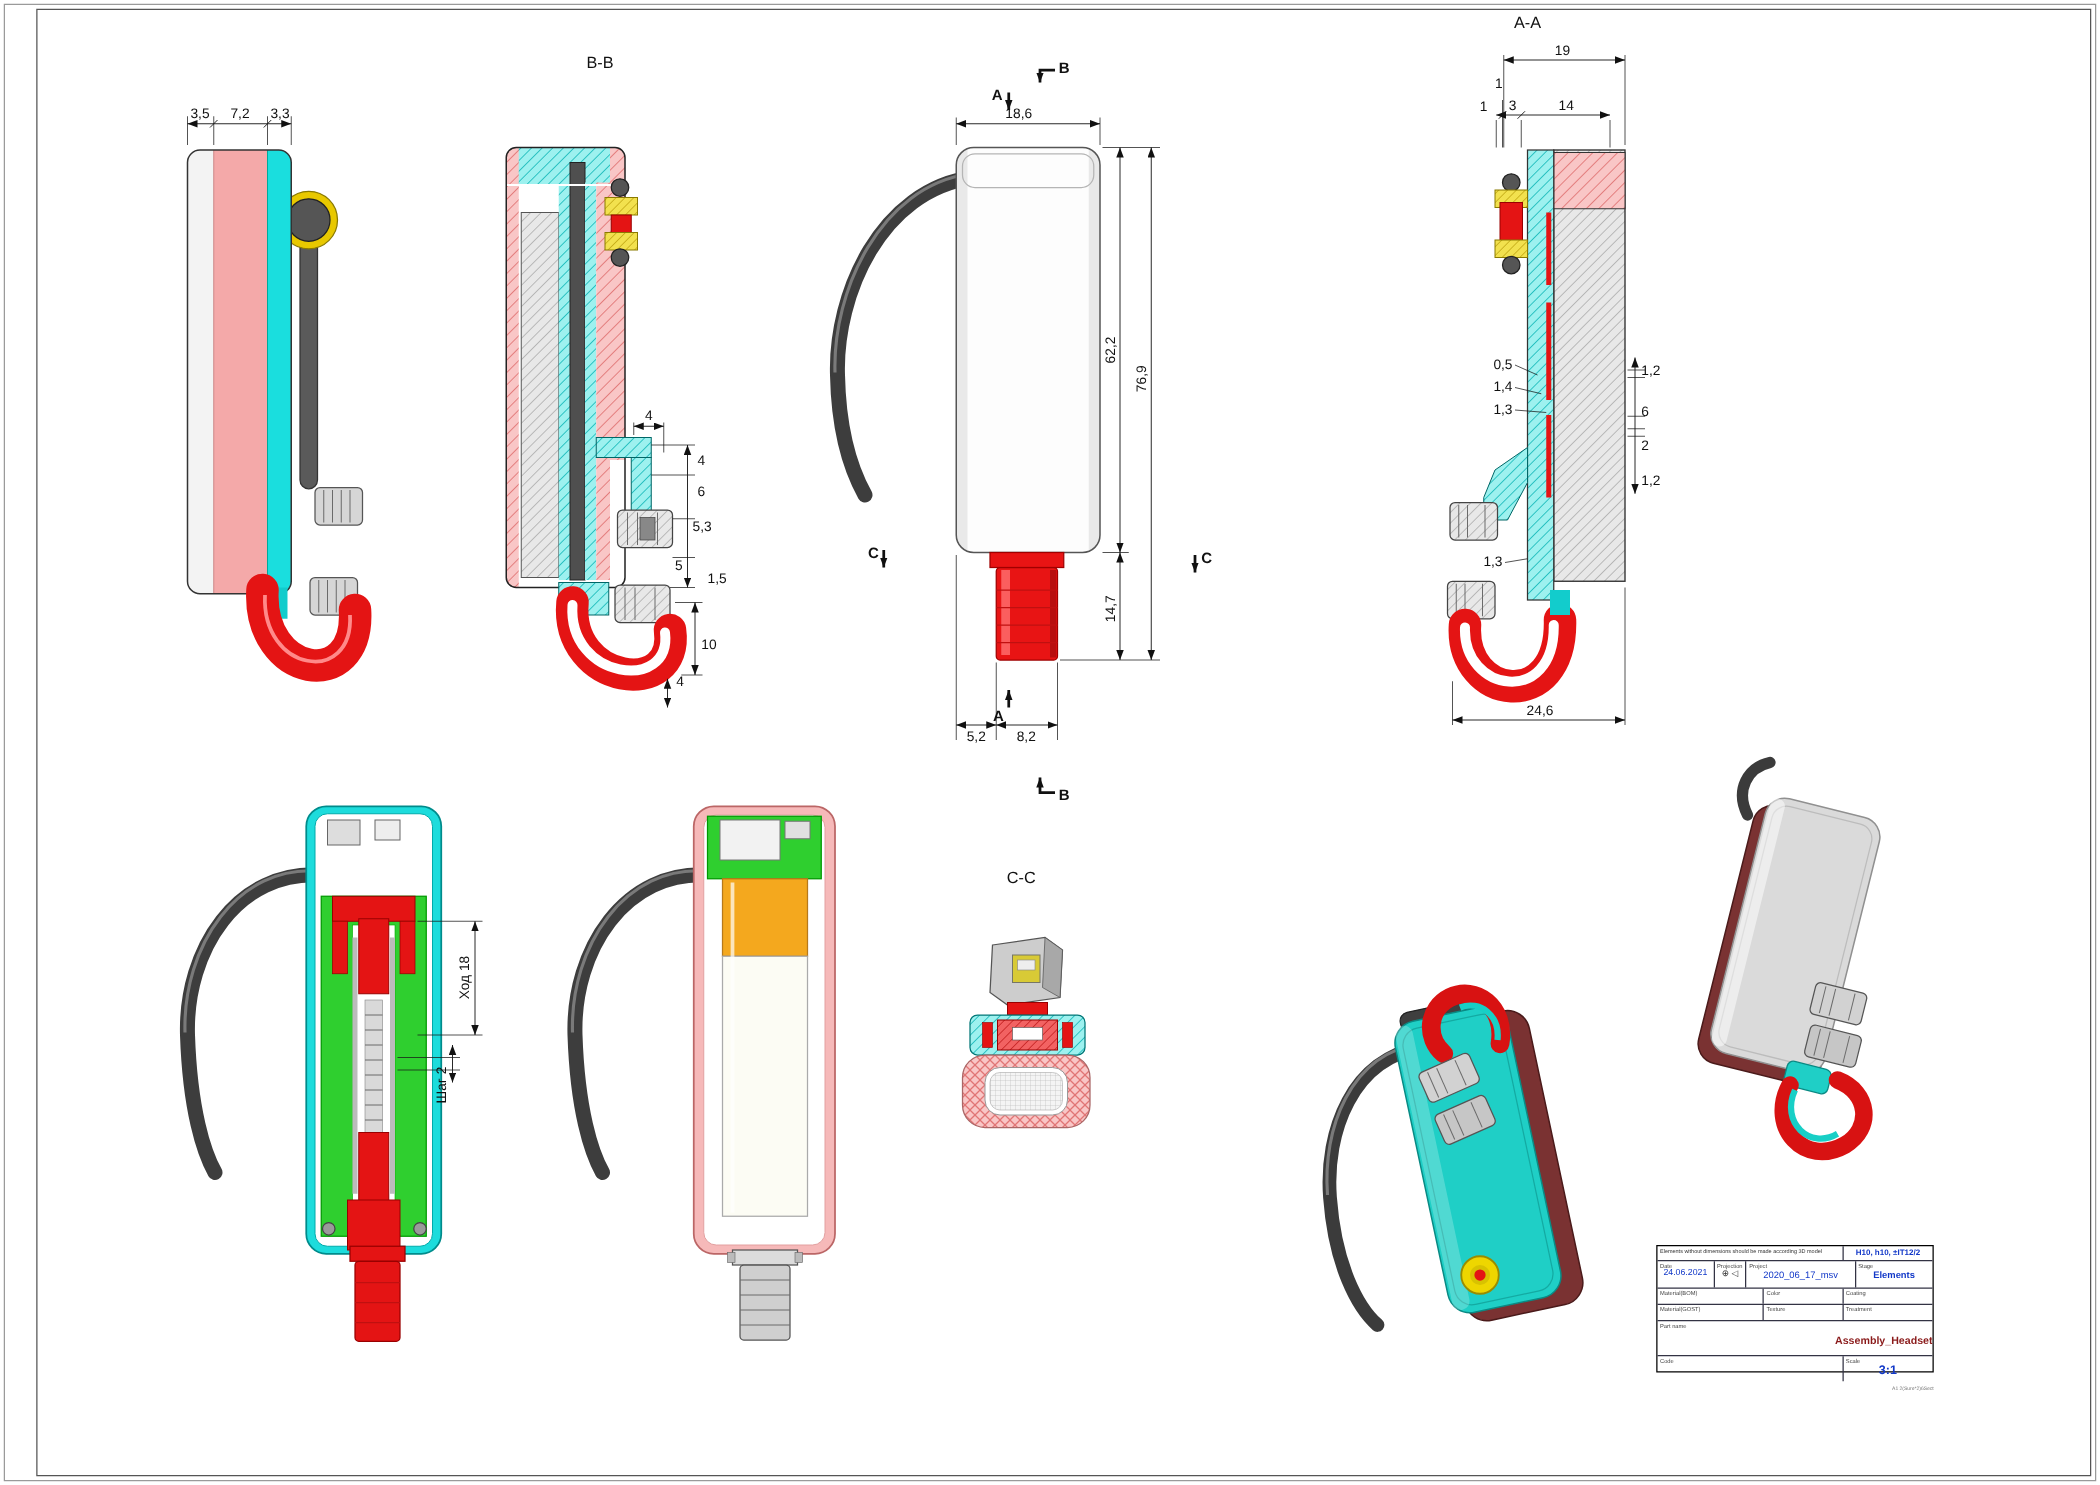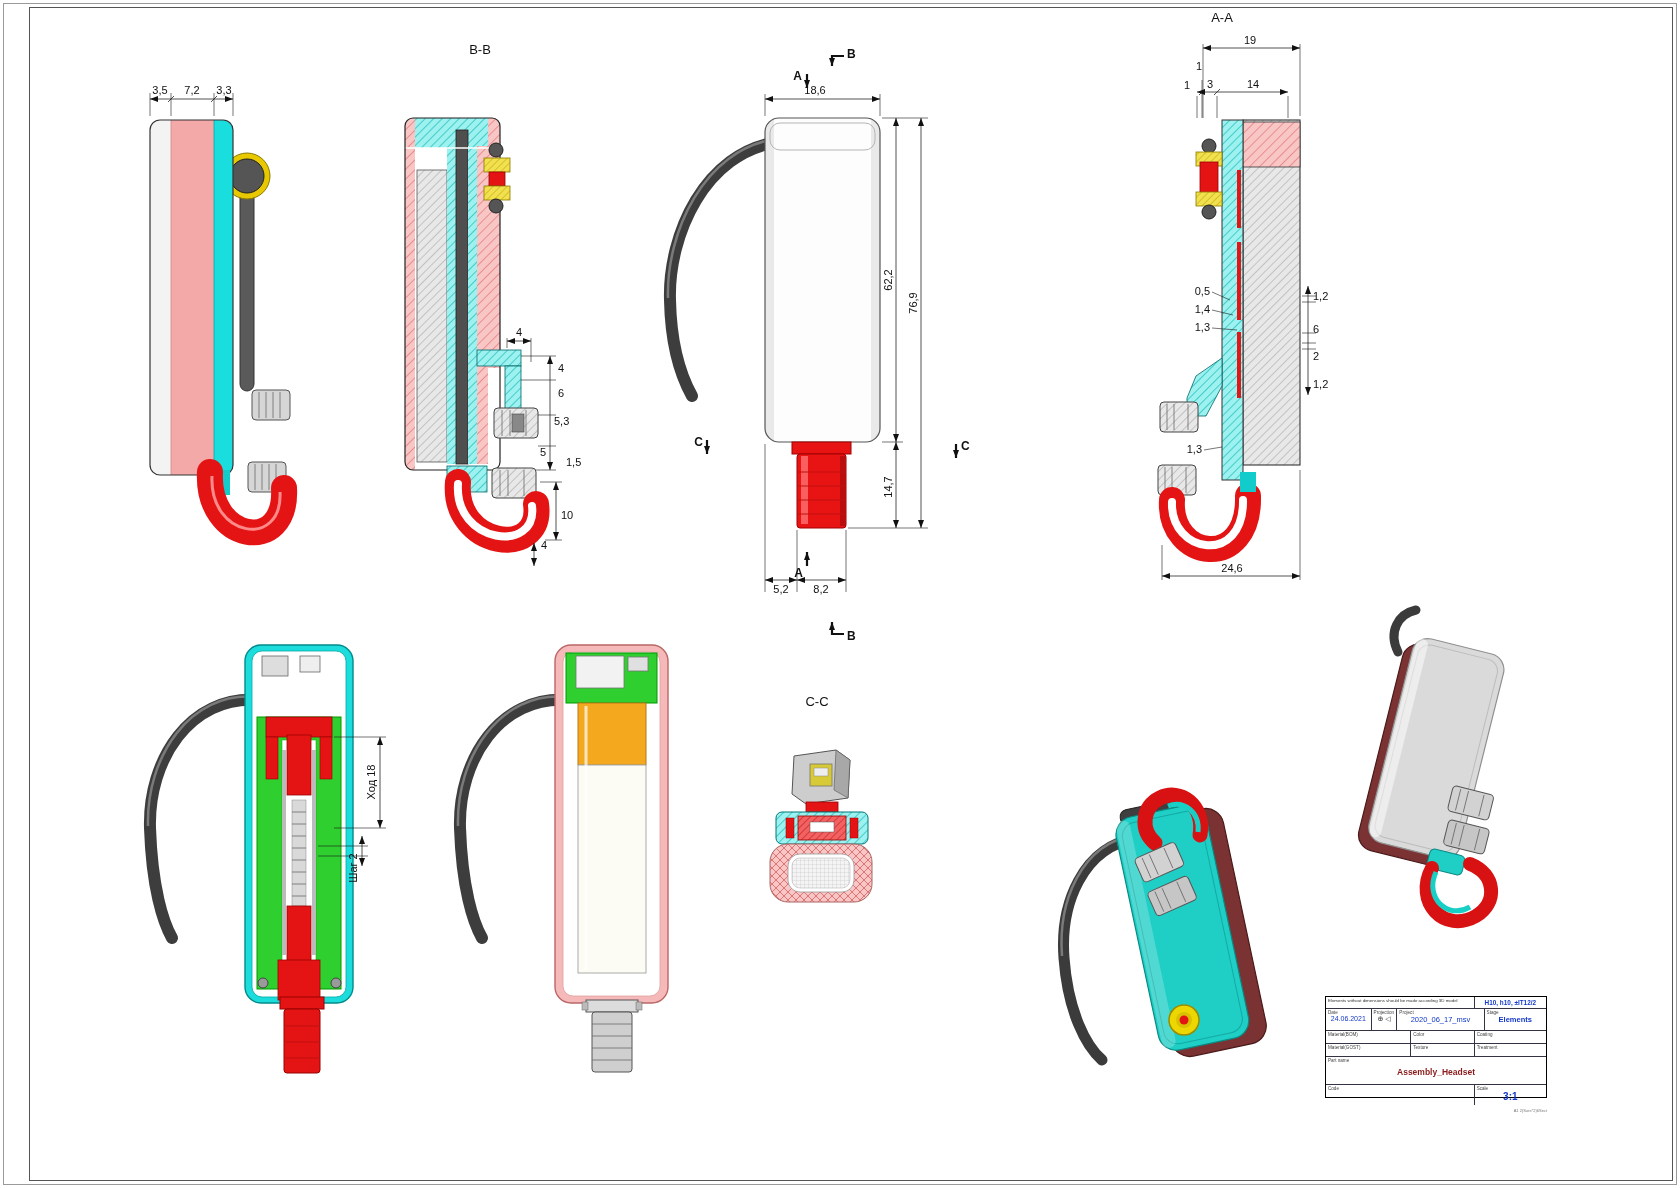--- a/index.html
+++ b/index.html
@@ -17,21 +17,21 @@
   svg .rib{stroke:#6a6a6a;stroke-width:.8;}
   
   .titleblock{position:absolute;left:1325px;top:996px;width:222px;height:102px;background:#fff;
               border:1px solid #000000;box-sizing:border-box;font-family:"Liberation Sans",sans-serif;}
   .tb-row{display:flex;border-bottom:.8px solid #334;box-sizing:border-box;}
   .tb-cell{border-right:.8px solid #334;box-sizing:border-box;position:relative;overflow:hidden;}
   .tb-cell:last-child{border-right:none;}
   .lbl{display:block;font-size:4.6px;color:#444;padding:1px 2px 0 2px;line-height:1.1;}
   .val{display:block;text-align:center;}
   .blue{color:#1238c8;}
-  .maroon{color:#8a1a1a;}
+  .maroon{color:#8a1a1a;text-align:right;}
   .note{font-size:4.4px;color:#333;padding:1px 2px;line-height:1.15;}
   .tol{font-size:6.4px;font-weight:bold;text-align:center;line-height:11px;}
   .stamp{position:absolute;left:1452px;top:1108px;width:95px;font-size:4px;color:#777;text-align:right;}
 </style>
 </head>
 <body>
 
 <div class="sheet">
   <div class="frame-outer"></div>
   <div class="frame-inner"></div>

